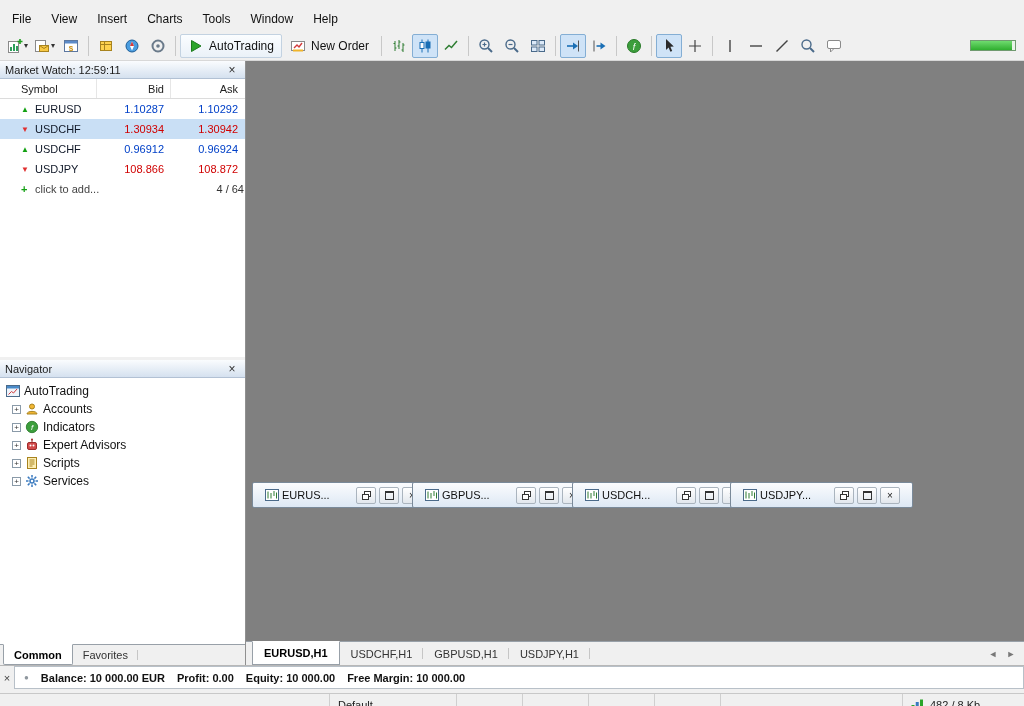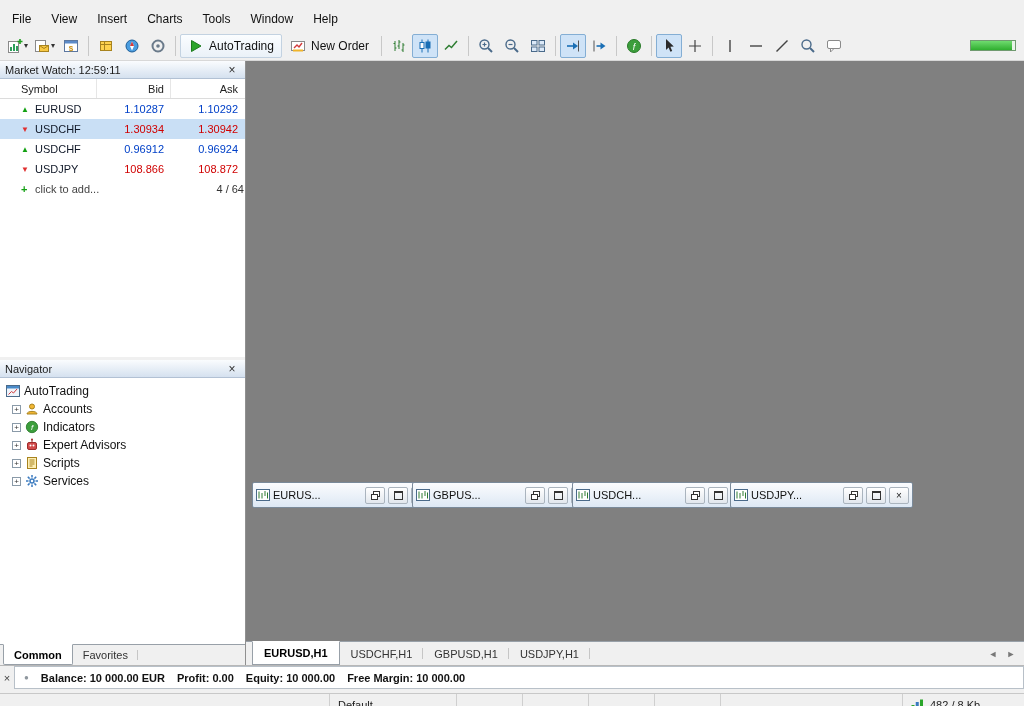--- a/index.html
+++ b/index.html
@@ -62,21 +62,21 @@
 
   
   .tree{padding-top:4px;}
   .tree-row{height:18px;display:flex;align-items:center;gap:4px;padding-left:6px;font-size:12px;}
   .tree-row.child{padding-left:12px;}
   .expander{width:9px;height:9px;flex:0 0 9px;border:1px solid #8a9aa8;background:#fff;font-size:8px;line-height:7px;text-align:center;color:#333;}
   .tree-label{color:#111;}
 
   
   .chart-area{flex:1;position:relative;background:#808080;min-width:0;}
-  .mini-window{position:absolute;top:421px;width:183px;height:26px;display:flex;align-items:center;gap:3px;padding:0 3px;background:linear-gradient(#fbfcfe,#dde8f4);border:1px solid #7a8a9a;border-radius:2px;}
+  .mini-window{position:absolute;top:421px;width:183px;height:26px;display:flex;align-items:center;gap:3px;padding:0 12px;background:linear-gradient(#fbfcfe,#dde8f4);border:1px solid #7a8a9a;border-radius:2px;}
   .mwin-title{flex:1;white-space:nowrap;overflow:hidden;color:#111;}
   .win-btn{width:20px;height:17px;flex:0 0 20px;display:flex;align-items:center;justify-content:center;background:linear-gradient(#ffffff,#e2e7ed);border:1px solid #aab4be;border-radius:2px;font-size:10px;color:#222;padding:0;}
 
   .chart-tabbar{position:absolute;left:0;right:0;bottom:0;height:24px;background:#f0f0f0;border-top:1px solid #98a0a8;display:flex;align-items:stretch;padding-left:6px;}
   .ctab{display:flex;align-items:center;padding:0 11px;color:#333;position:relative;}
   .ctab.active{background:#fff;border:1px solid #98a0a8;border-top-color:#fff;margin-top:-1px;font-weight:bold;color:#000;}
   .ctab:not(.active)::after{content:"";position:absolute;right:0;top:6px;bottom:6px;width:1px;background:#c6c6c6;}
   .ctab-arrows{margin-left:auto;display:flex;align-items:center;gap:2px;padding-right:5px;}
   .ctab-arrow{width:16px;color:#777;font-size:9px;text-align:center;}
 

